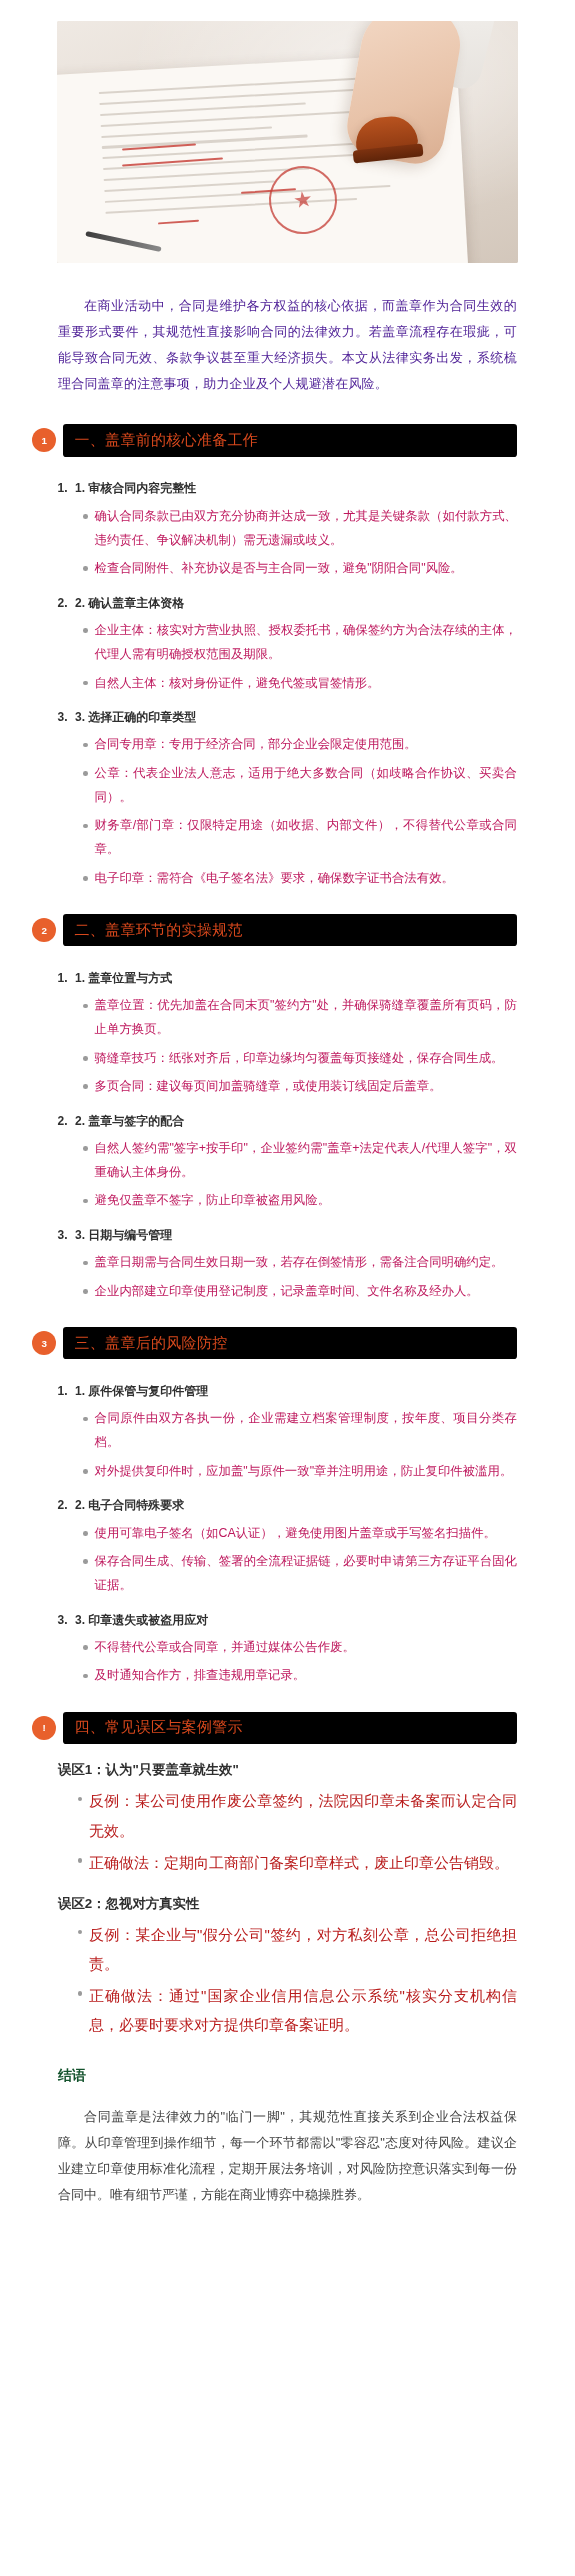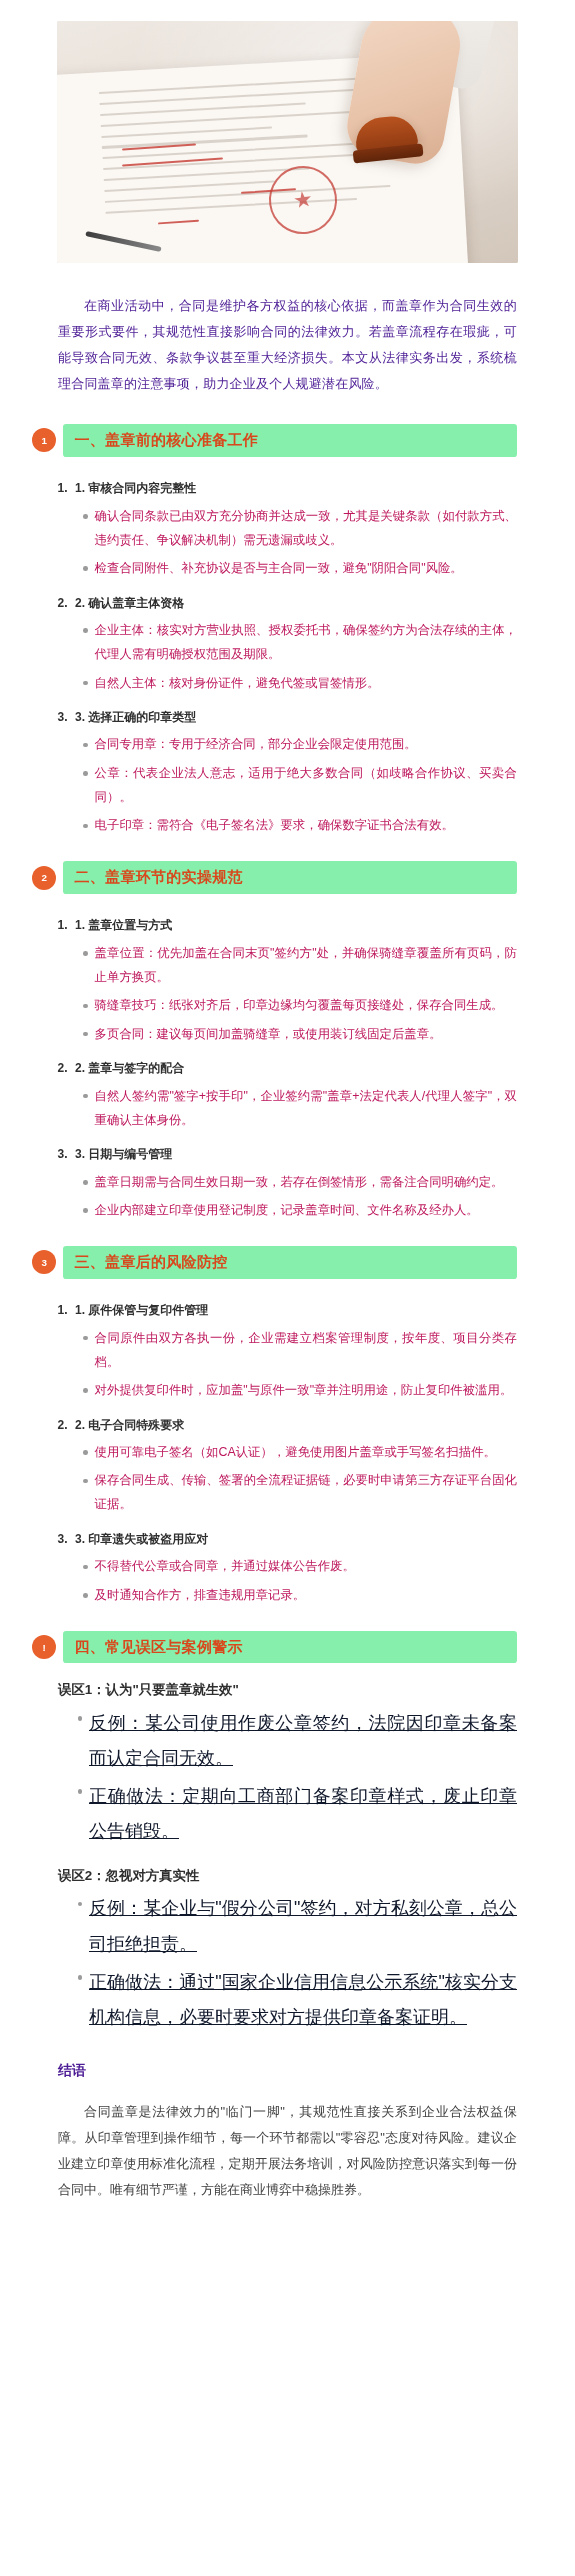--- a/index.html
+++ b/index.html
@@ -194,24 +194,24 @@
     color: #ffffff;
     font-size: 9.8px;
     font-weight: bold;
     display: flex;
     align-items: center;
     justify-content: center;
     letter-spacing: -0.5px;
   }
   .section-title {
     flex: 1 1 auto;
-    background: #86efac;
+    background: #000000;
     color: #d8481c;
     font-size: 15px;
-    font-weight: bold;
+    font-weight: normal;
     padding: 6.7px 11.3px;
     border-radius: 3.1px;
     letter-spacing: 0.3px;
   }
 
   
   .olist {
     margin: 0;
     padding: 6.2px 58px 0 75px;
     list-style: none;
@@ -272,44 +272,43 @@
     color: #2f2f2f;
     line-height: 1.7;
   }
   .mis-list {
     margin: 4.1px 0 0 0;
     padding: 0 0 0 31px;
     list-style: none;
   }
   .mis-list > li {
     position: relative;
-    font-size: 18px;
+    font-size: 15px;
     line-height: 1.95;
-    color: #0f172a;
+    color: #b91c1c;
     margin-bottom: 3.1px;
     text-align: justify;
-    text-decoration: underline;
   }
   .mis-list > li::before {
     content: "";
     position: absolute;
     left: -11.3px;
     top: 10.3px;
     width: 4.6px;
     height: 4.6px;
     border-radius: 50%;
     background: #9a9a9a;
   }
 
   
   .concl-head {
     padding: 24px 58px 0 58px;
     font-size: 14px;
     font-weight: bold;
-    color: #4c1d95;
+    color: #14532d;
   }
   .concl-body {
     padding: 6.2px 58px 0 58px;
     font-size: 13px;
     line-height: 2.0;
     color: #414141;
     text-align: justify;
     text-indent: 2em;
   }
 </style>
@@ -368,20 +367,21 @@
       <ul class="blist">
         <li>企业主体：核实对方营业执照、授权委托书，确保签约方为合法存续的主体，代理人需有明确授权范围及期限。</li>
         <li>自然人主体：核对身份证件，避免代签或冒签情形。</li>
       </ul>
     </li>
     <li>
       <div class="h">3. 选择正确的印章类型</div>
       <ul class="blist">
         <li>合同专用章：专用于经济合同，部分企业会限定使用范围。</li>
         <li>公章：代表企业法人意志，适用于绝大多数合同（如歧略合作协议、买卖合同）。</li>
+        <li>财务章/部门章：仅限特定用途（如收据、内部文件），不得替代公章或合同章。</li>
         <li>电子印章：需符合《电子签名法》要求，确保数字证书合法有效。</li>
       </ul>
     </li>
   </ol>
 
   <div class="section-head">
     <div class="badge">2</div>
     <div class="section-title">二、盖章环节的实操规范</div>
   </div>
   <ol class="olist">
@@ -390,20 +390,21 @@
       <ul class="blist">
         <li>盖章位置：优先加盖在合同末页"签约方"处，并确保骑缝章覆盖所有页码，防止单方换页。</li>
         <li>骑缝章技巧：纸张对齐后，印章边缘均匀覆盖每页接缝处，保存合同生成。</li>
         <li>多页合同：建议每页间加盖骑缝章，或使用装订线固定后盖章。</li>
       </ul>
     </li>
     <li>
       <div class="h">2. 盖章与签字的配合</div>
       <ul class="blist">
         <li>自然人签约需"签字+按手印"，企业签约需"盖章+法定代表人/代理人签字"，双重确认主体身份。</li>
+        <li>避免仅盖章不签字，防止印章被盗用风险。</li>
       </ul>
     </li>
     <li>
       <div class="h">3. 日期与编号管理</div>
       <ul class="blist">
         <li>盖章日期需与合同生效日期一致，若存在倒签情形，需备注合同明确约定。</li>
         <li>企业内部建立印章使用登记制度，记录盖章时间、文件名称及经办人。</li>
       </ul>
     </li>
   </ol>

